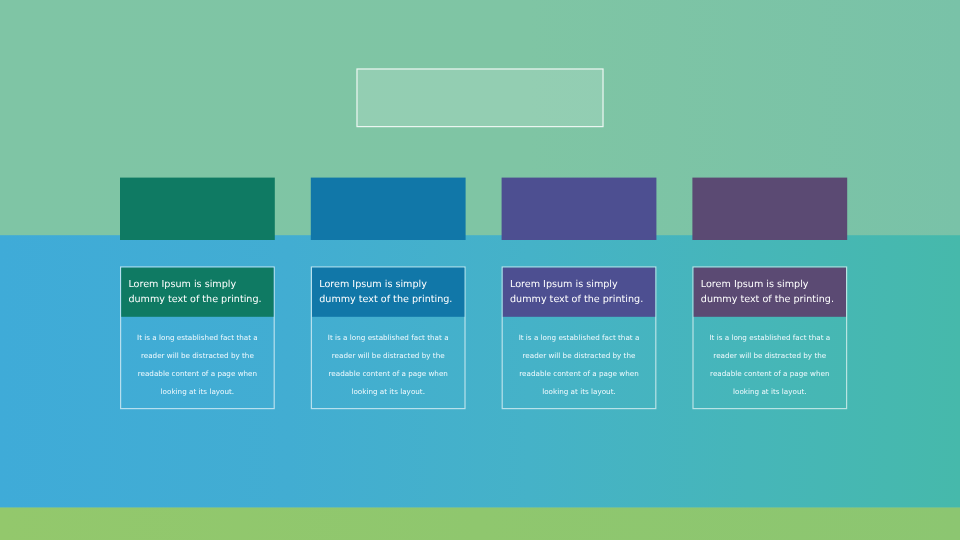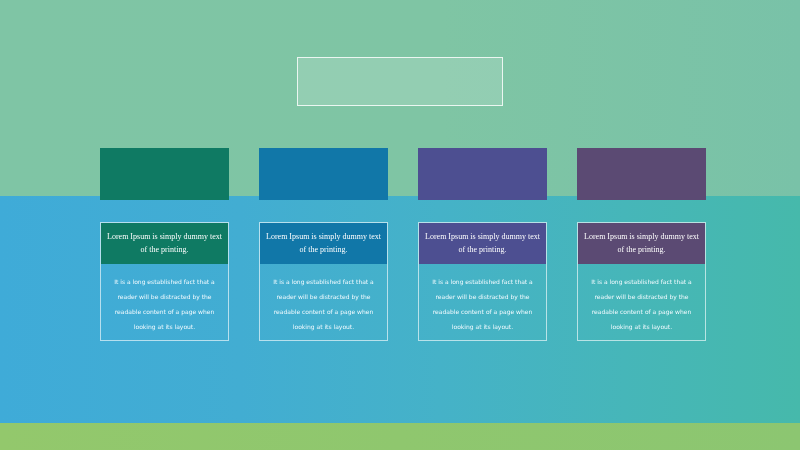--- a/index.html
+++ b/index.html
@@ -44,23 +44,22 @@
     width:129px; height:52px;
   }
   .card-body {
     position:absolute; left:0; top:74px; width:129px; height:119px;
     border:1px solid rgba(255,255,255,0.62);
   }
   .card-title {
     padding:7px 6px 8px 6px;
     font-size:8px;
     line-height:13px;
-    text-align:center;
+    text-align:left;
     color:#ffffff;
-    font-family:Liberation Serif, serif;
   }
   .card-text {
     padding:10px 9px 10px 9px;
     font-size:6px;
     line-height:15px;
     text-align:center;
     color:#f2fbff;
   }
 </style>
 </head>

